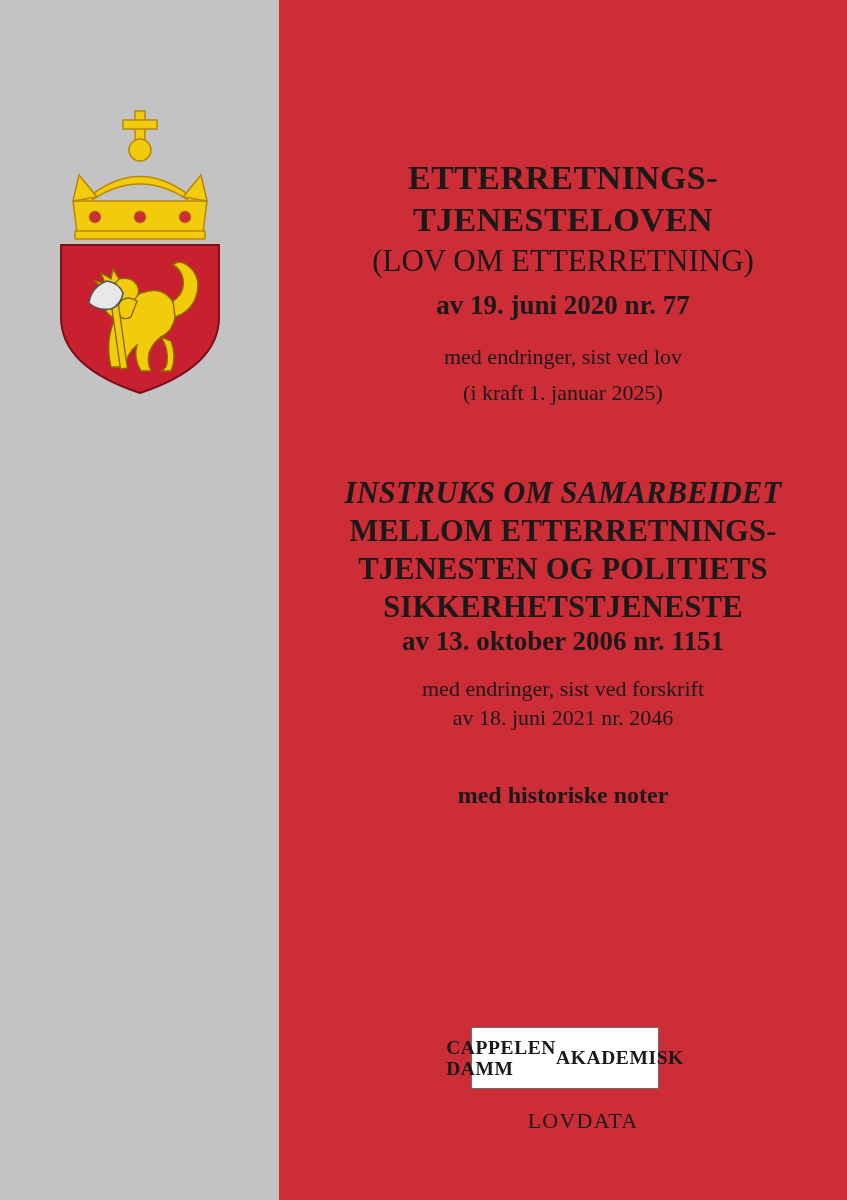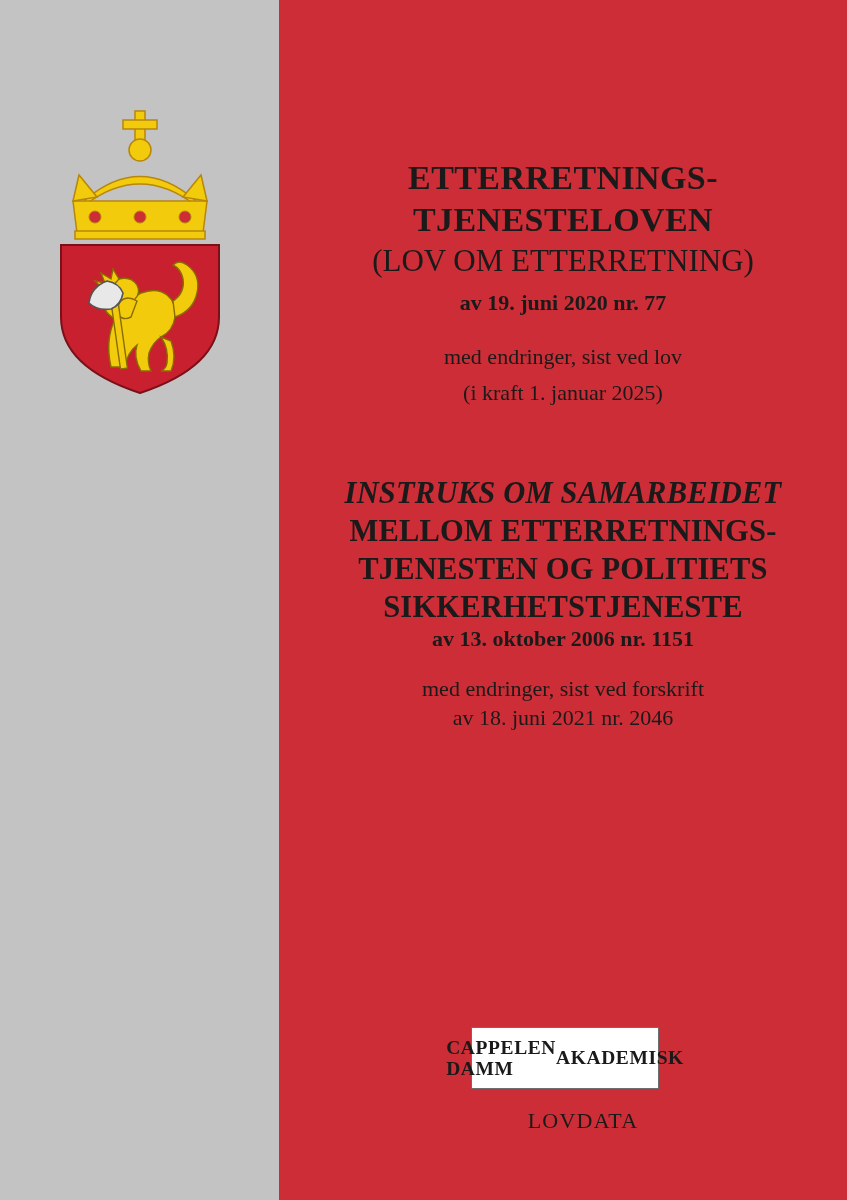--- a/index.html
+++ b/index.html
@@ -55,21 +55,21 @@
     line-height: 1.18;
     letter-spacing: 0.4px;
   }
   .t-paren {
     font-size: 31px;
     line-height: 1.2;
     margin-top: 2px;
   }
   .t-sub-bold {
     font-weight: bold;
-    font-size: 22px;
+    font-size: 27px;
     line-height: 1.25;
     margin-top: 9px;
   }
   .t-note {
     font-size: 22px;
     line-height: 1.33;
     margin-top: 22px;
   }
   .t-main2 {
     font-weight: bold;
@@ -192,20 +192,21 @@
 
   <div class="block t-main2" style="top:475px;font-style:italic;">INSTRUKS OM SAMARBEIDET</div>
   <div class="block t-main2" style="top:513px;">MELLOM ETTERRETNINGS-</div>
   <div class="block t-main2" style="top:551px;">TJENESTEN OG POLITIETS</div>
   <div class="block t-main2" style="top:589px;">SIKKERHETSTJENESTE</div>
   <div class="block t-sub-bold" style="top:625px; margin-top:0;">av 13. oktober 2006 nr. 1151</div>
 
   <div class="block t-note" style="top:674px; margin-top:0;">med endringer, sist ved forskrift</div>
   <div class="block t-note" style="top:703px; margin-top:0;">av 18. juni 2021 nr. 2046</div>
 
+  <div class="block t-med" style="top:782px; margin-top:0;">med historiske noter</div>
 
   <div id="logo-box">
     <div class="l1">CAPPELEN DAMM</div>
     <div class="l2">AKADEMISK</div>
   </div>
 
   <div id="lovdata">LOVDATA</div>
 
 </div>
 

